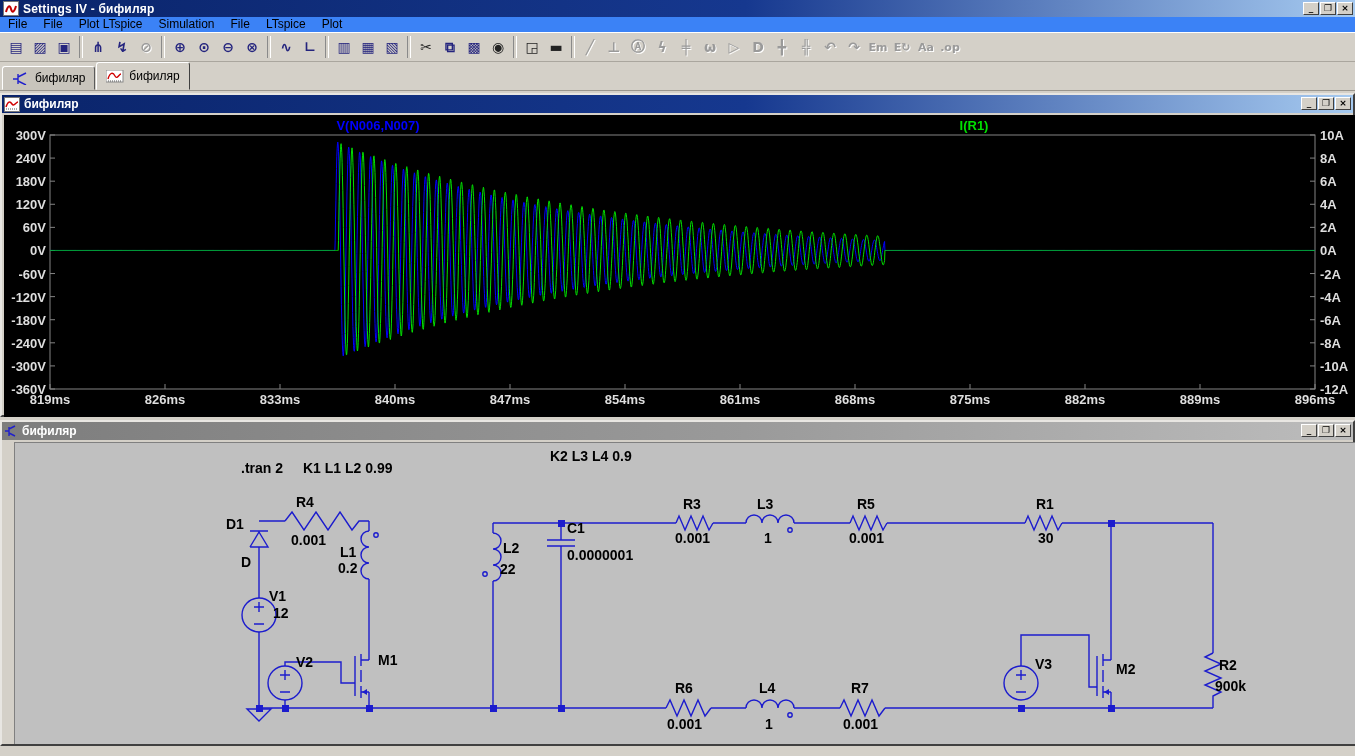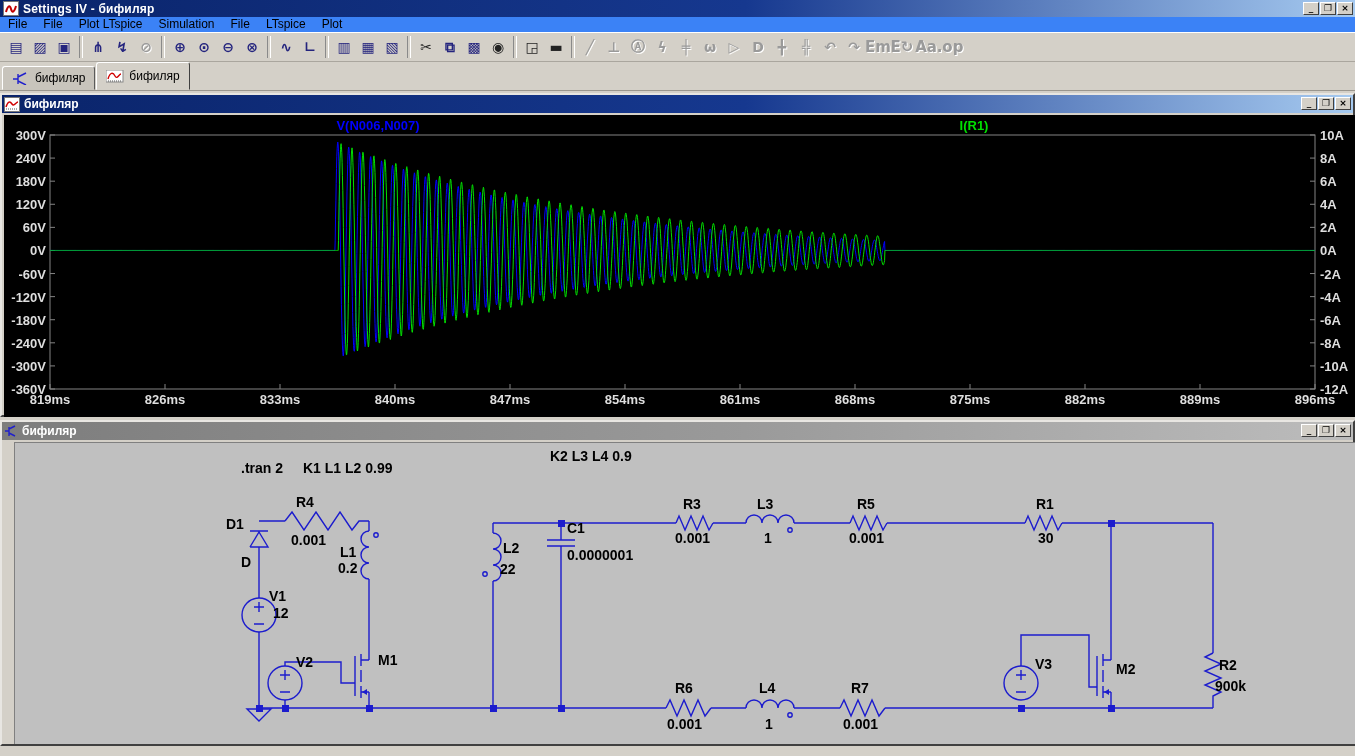--- a/index.html
+++ b/index.html
@@ -19,21 +19,21 @@
   
   .menubar{position:absolute;left:0;top:17px;width:100%;height:15px;background:#3b82f6;
     display:flex;align-items:center;font-size:12px;border-bottom:1px solid #e8e6e2;}
   .menu-item{padding:0 8px;color:#000;height:15px;line-height:15px;}
   
   .toolbar{position:absolute;left:0;top:32px;width:100%;height:30px;background:#d4d0c8;
     display:flex;align-items:center;padding-left:4px;box-sizing:border-box;
     border-top:1px solid #fff;border-bottom:1px solid #aaa69e;}
   .tbtn{width:24px;height:23px;display:flex;align-items:center;justify-content:center;
     font-size:14px;font-weight:bold;font-family:"DejaVu Sans",sans-serif;color:#24247e;}
-  .tbtn.small{font-size:15px;}
+  .tbtn.small{font-size:11px;}
   .tbtn.disabled{color:#9a9a9a;text-shadow:1px 1px 0 #ffffff;}
   .tsep{width:2px;height:22px;margin:0 3px;border-left:1px solid #8a8a8a;border-right:1px solid #fff;}
   
   .tabbar{position:absolute;left:0;top:62px;width:100%;height:29px;background:#d4d0c8;
     display:flex;align-items:flex-end;padding-left:2px;box-sizing:border-box;border-bottom:1px solid #9a968e;}
   .tab{display:flex;align-items:center;gap:5px;height:22px;padding:0 9px;font-size:12px;color:#000;
     background:#c8c4bc;border:1px solid;border-color:#fff #5a5a5a #c8c4bc #fff;border-radius:3px 3px 0 0;margin-right:1px;}
   .tab.active{height:26px;background:#d4d0c8;border-color:#fff #404040 #d4d0c8 #fff;font-weight:normal;}
   .tabicon{width:18px;height:13px;display:inline-block;}
   

